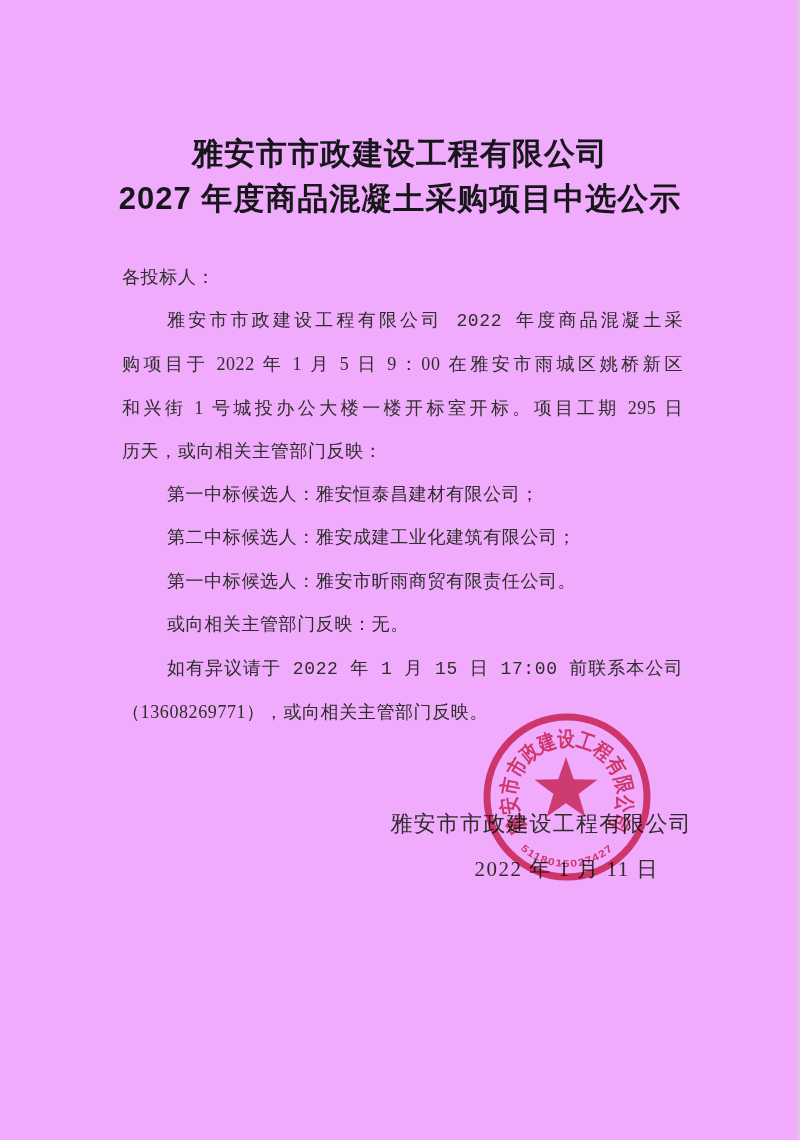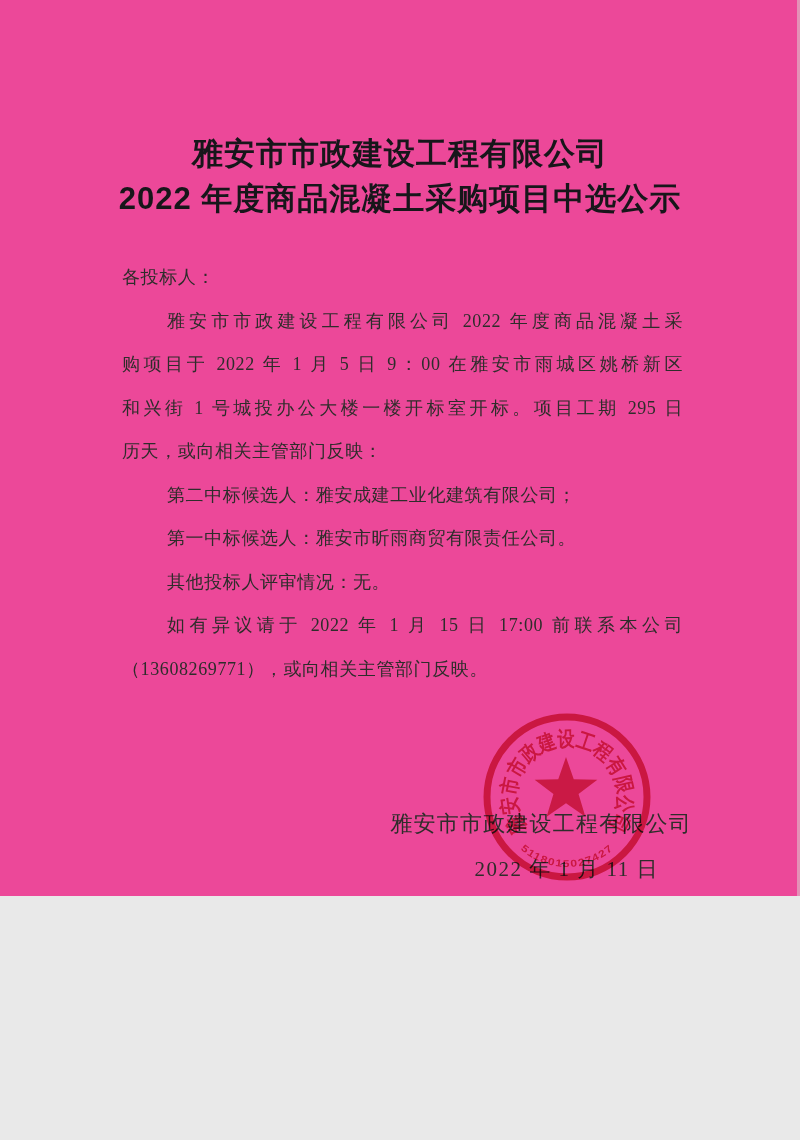--- a/index.html
+++ b/index.html
@@ -1,21 +1,21 @@
 <!DOCTYPE html>
 <html><head>
 <meta charset="utf-8">
 <style>
   html, body { margin: 0; padding: 0; background: #e9e9e9; }
   .page {
     position: relative;
     width: 800px;
-    height: 896px;
+    height: 1140px;
     margin: 0 auto;
-    background: #ec4899;
+    background: #f0abfc;
     overflow: hidden;
     font-family: "Liberation Serif", "DejaVu Serif", serif;
     color: #2e2d2b;
   }
   
   .page::after {
     content: "";
     position: absolute; right: 0; top: 0; width: 3px; height: 100%;
     background: #d9d9d6; opacity: .5;
     pointer-events: none;
@@ -33,21 +33,21 @@
   }
   .body-text {
     position: absolute;
     top: 256px; left: 122px; width: 561px;
     font-size: 18px;
     line-height: 43.5px;
     letter-spacing: 0.6px;
   }
   .line { white-space: nowrap; }
   .line.justify { white-space: normal; text-align: justify; text-align-last: justify; }
-  .line.indent { text-indent: 45px; }
+  .line.indent { text-indent: 45px; font-family: Liberation Mono, monospace; }
   .sig-company {
     position: absolute;
     top: 809px; right: 108px;
     font-size: 22px;
     letter-spacing: 1.2px;
   }
   .sig-date {
     position: absolute;
     top: 855px; right: 141px;
     font-size: 21px;
@@ -67,32 +67,33 @@
   .seal .arc-company { font-size: 21px; }
   .seal .arc-number { font-size: 10px; letter-spacing: 1px; }
 </style>
 </head>
 <body>
 
 <div class="page">
 
   <div class="titles">
     <div>雅安市市政建设工程有限公司</div>
-    <div>2022 年度商品混凝土采购项目中选公示</div>
+    <div>2027 年度商品混凝土采购项目中选公示</div>
   </div>
 
   <div class="body-text">
     <div class="line">各投标人：</div>
     <div class="line indent justify">雅安市市政建设工程有限公司 2022 年度商品混凝土采</div>
     <div class="line justify">购项目于 2022 年 1 月 5 日 9：00 在雅安市雨城区姚桥新区</div>
     <div class="line justify">和兴街 1 号城投办公大楼一楼开标室开标。项目工期 295 日</div>
     <div class="line">历天，或向相关主管部门反映：</div>
+    <div class="line indent">第一中标候选人：雅安恒泰昌建材有限公司；</div>
     <div class="line indent">第二中标候选人：雅安成建工业化建筑有限公司；</div>
     <div class="line indent">第一中标候选人：雅安市昕雨商贸有限责任公司。</div>
-    <div class="line indent">其他投标人评审情况：无。</div>
+    <div class="line indent">或向相关主管部门反映：无。</div>
     <div class="line indent justify">如有异议请于 2022 年 1 月 15 日 17:00 前联系本公司</div>
     <div class="line">（13608269771），或向相关主管部门反映。</div>
   </div>
 
   <div class="sig-company">雅安市市政建设工程有限公司</div>
   <div class="sig-date">2022 年 1 月 11 日</div>
 
   <svg class="seal" viewBox="0 0 182 182" xmlns="http://www.w3.org/2000/svg">
     <defs>
       <path id="arcTop" d="M 48.8 120.4 A 51 51 0 1 1 129.2 120.4" fill="none"></path>

